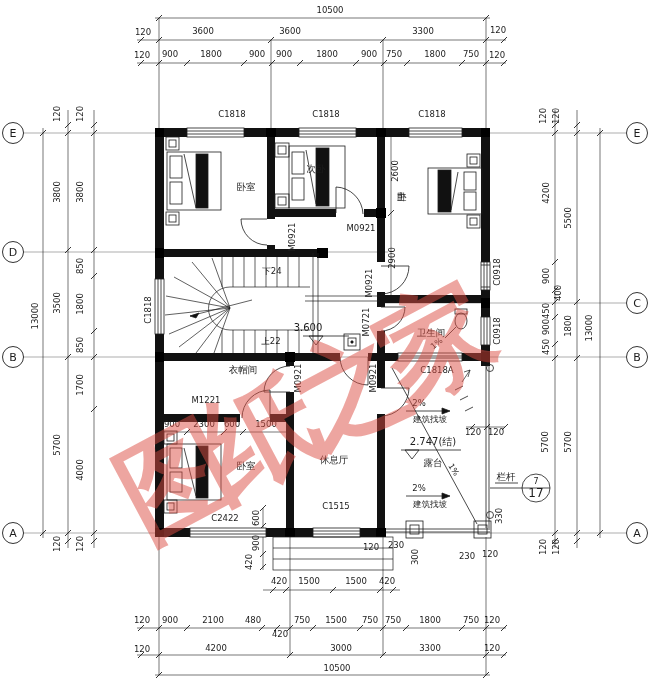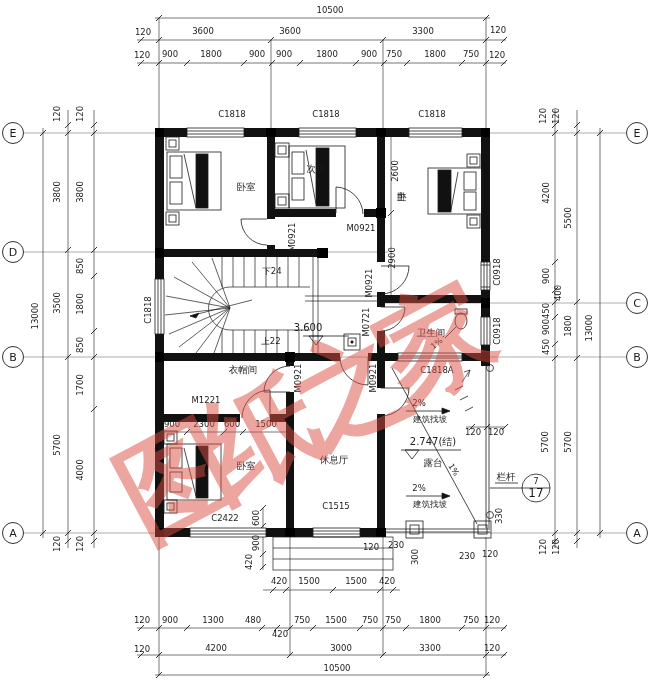--- a/index.html
+++ b/index.html
@@ -346,21 +346,21 @@
 <div class="t r" style="left:545px;top:442px">5700</div>
 <div class="t r" style="left:543px;top:547px">120</div>
 <div class="t r" style="left:556px;top:547px">120</div>
 
 <div class="t" style="left:279px;top:581px">420</div>
 <div class="t" style="left:309px;top:581px">1500</div>
 <div class="t" style="left:356px;top:581px">1500</div>
 <div class="t" style="left:387px;top:581px">420</div>
 <div class="t" style="left:142px;top:620px">120</div>
 <div class="t" style="left:170px;top:620px">900</div>
-<div class="t" style="left:213px;top:620px">1300</div>
+<div class="t" style="left:213px;top:620px">2100</div>
 <div class="t" style="left:253px;top:620px">480</div>
 <div class="t" style="left:280px;top:634px">420</div>
 <div class="t" style="left:302px;top:620px">750</div>
 <div class="t" style="left:336px;top:620px">1500</div>
 <div class="t" style="left:370px;top:620px">750</div>
 <div class="t" style="left:393px;top:620px">750</div>
 <div class="t" style="left:430px;top:620px">1800</div>
 <div class="t" style="left:471px;top:620px">750</div>
 <div class="t" style="left:492px;top:620px">120</div>
 <div class="t" style="left:142px;top:649px">120</div>

